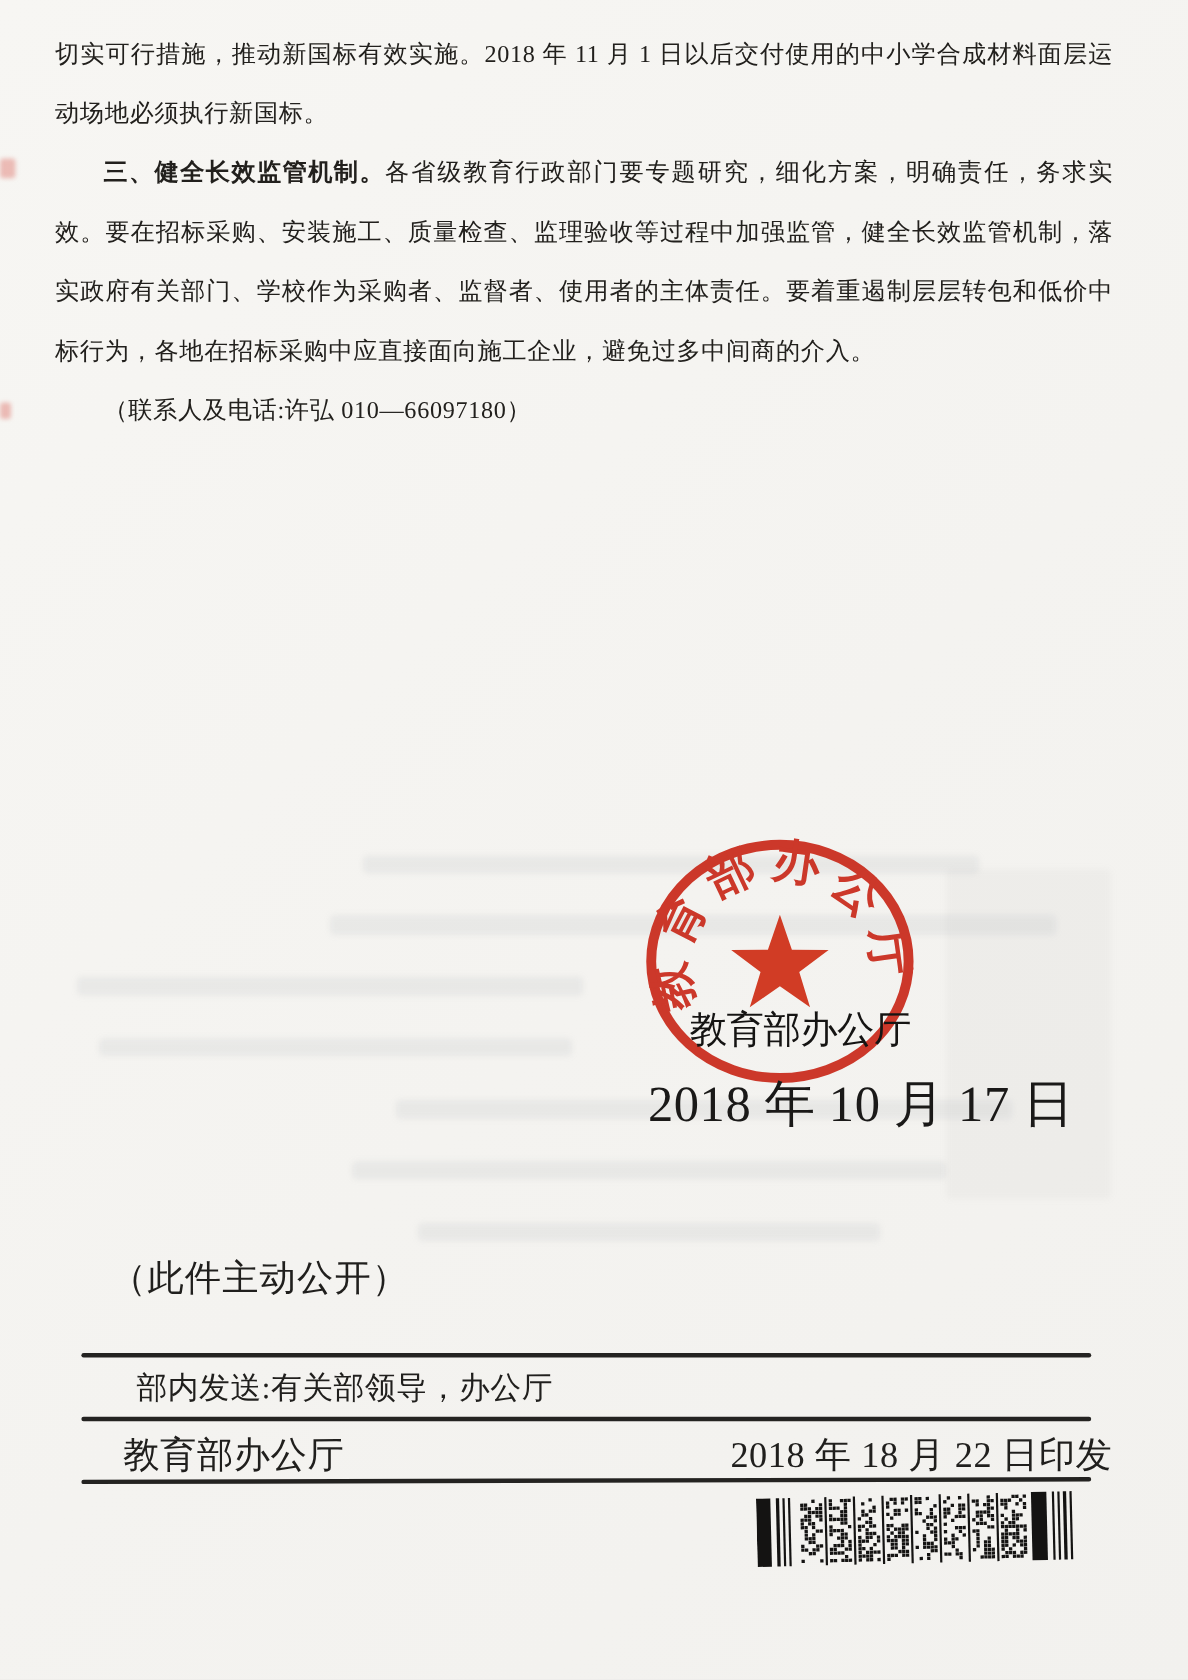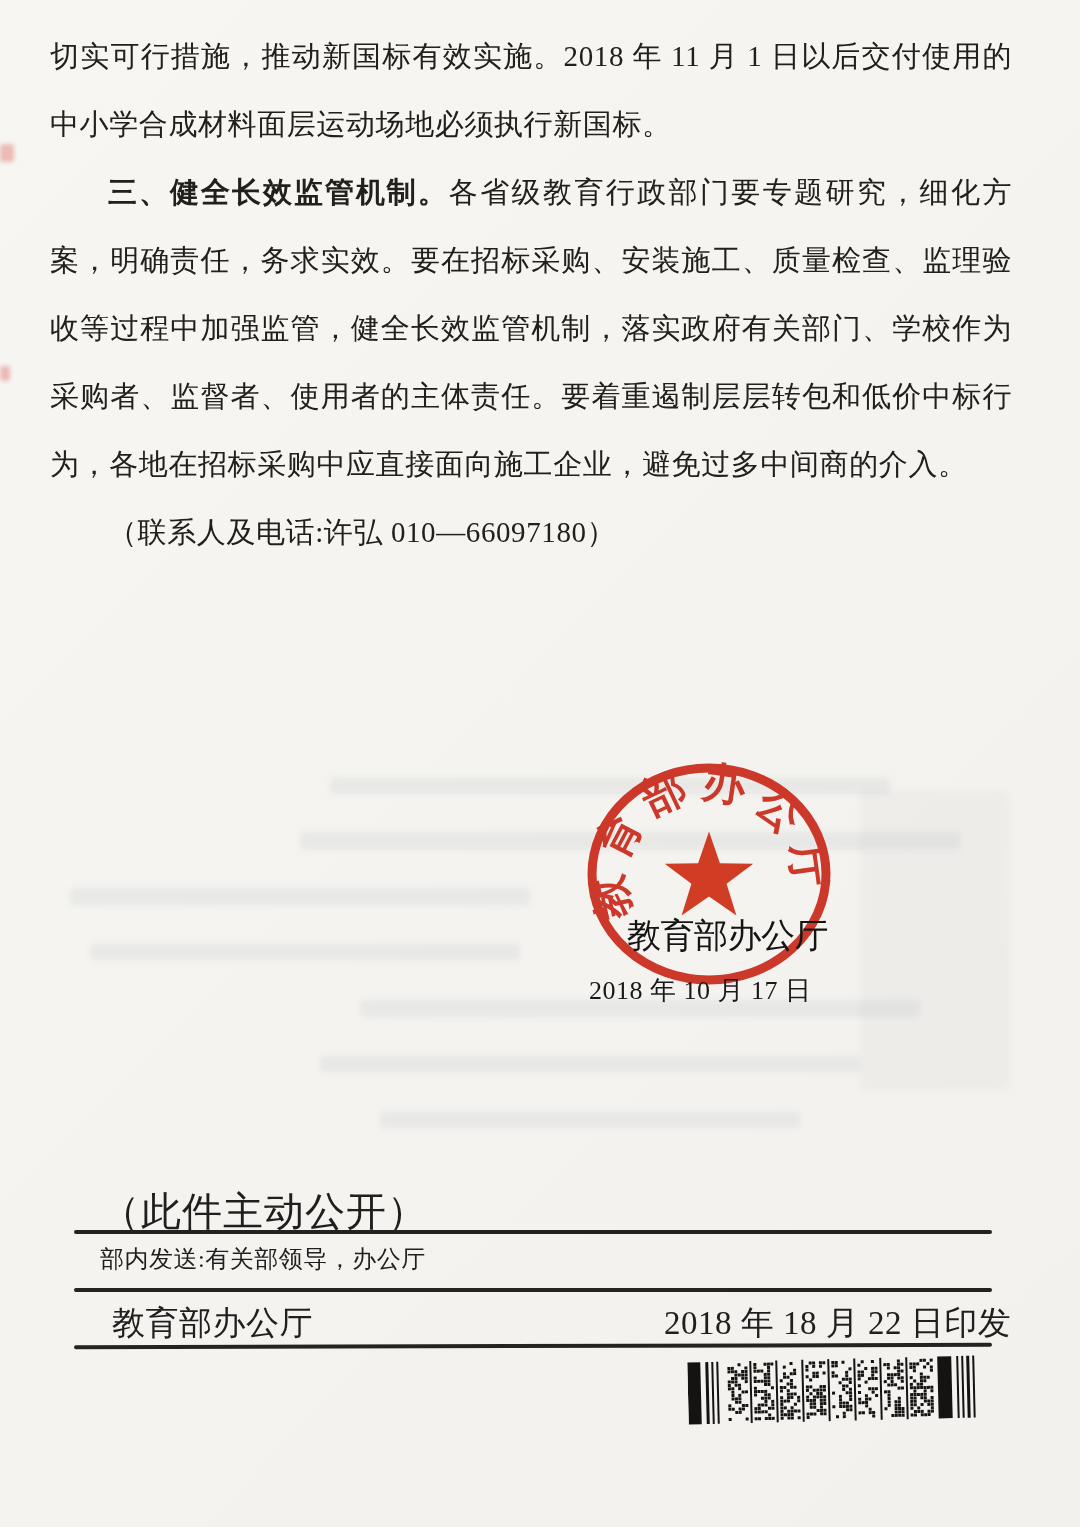--- a/index.html
+++ b/index.html
@@ -11,57 +11,57 @@
   .page{
     position:relative;
     width:1080px;height:1527px;
     background:linear-gradient(135deg,#f7f6f3 0%,#f4f3f0 55%,#f2f1ee 100%);
     overflow:hidden;
     color:#1d1c1a;
   }
   
   .body-text{
     position:absolute;left:50px;top:22px;width:962px;
-    font-size:29px;line-height:68px;
+    font-size:22px;line-height:54px;
     letter-spacing:0.6px;
     text-align:justify;text-justify:inter-character;
     color:#22201d;
   }
   .para{margin:0;}
   .para.indent{text-indent:2em;}
   .lead{
     font-weight:800;
     font-family:"Liberation Sans","DejaVu Sans",sans-serif;
     letter-spacing:0.2px;
   }
   
   .sig-org{
     position:absolute;left:627px;top:913px;
     font-size:34px;letter-spacing:-0.5px;color:#151413;z-index:3;
   }
   .sig-date{
     position:absolute;left:589px;top:973px;
-    font-size:26px;letter-spacing:0.5px;color:#1a1918;z-index:3;
+    font-size:46px;letter-spacing:0.5px;color:#1a1918;z-index:3;
   }
   .seal{position:absolute;left:582px;top:756px;z-index:2;opacity:0.92;}
   
   .footer-note{
-    position:absolute;left:100px;top:1184px;
-    font-size:40px;letter-spacing:1px;color:#201f1d;
+    position:absolute;left:100px;top:1140px;
+    font-size:33px;letter-spacing:1px;color:#201f1d;
   }
   .rule{
     position:absolute;left:74px;width:918px;height:4px;
     background:#242321;border-radius:2px;
   }
   .rule.a{top:1230px;}
   .rule.b{top:1288px;}
   .rule.c{top:1344px;transform:rotate(-0.15deg);}
   .footer-dist{
-    position:absolute;left:100px;top:1243px;
-    font-size:24px;letter-spacing:0.5px;color:#201f1d;font-family:Liberation Serif, serif;
+    position:absolute;left:124px;top:1243px;
+    font-size:28px;letter-spacing:0.5px;color:#201f1d;font-family:Liberation Serif, serif;
   }
   .footer-issuer{
     position:absolute;left:112px;top:1301px;
     font-size:33px;letter-spacing:0.5px;color:#201f1d;
   }
   .footer-printdate{
     position:absolute;left:664px;top:1301px;
     font-size:33px;letter-spacing:0.5px;color:#201f1d;
   }
   .barcode-wrap{

